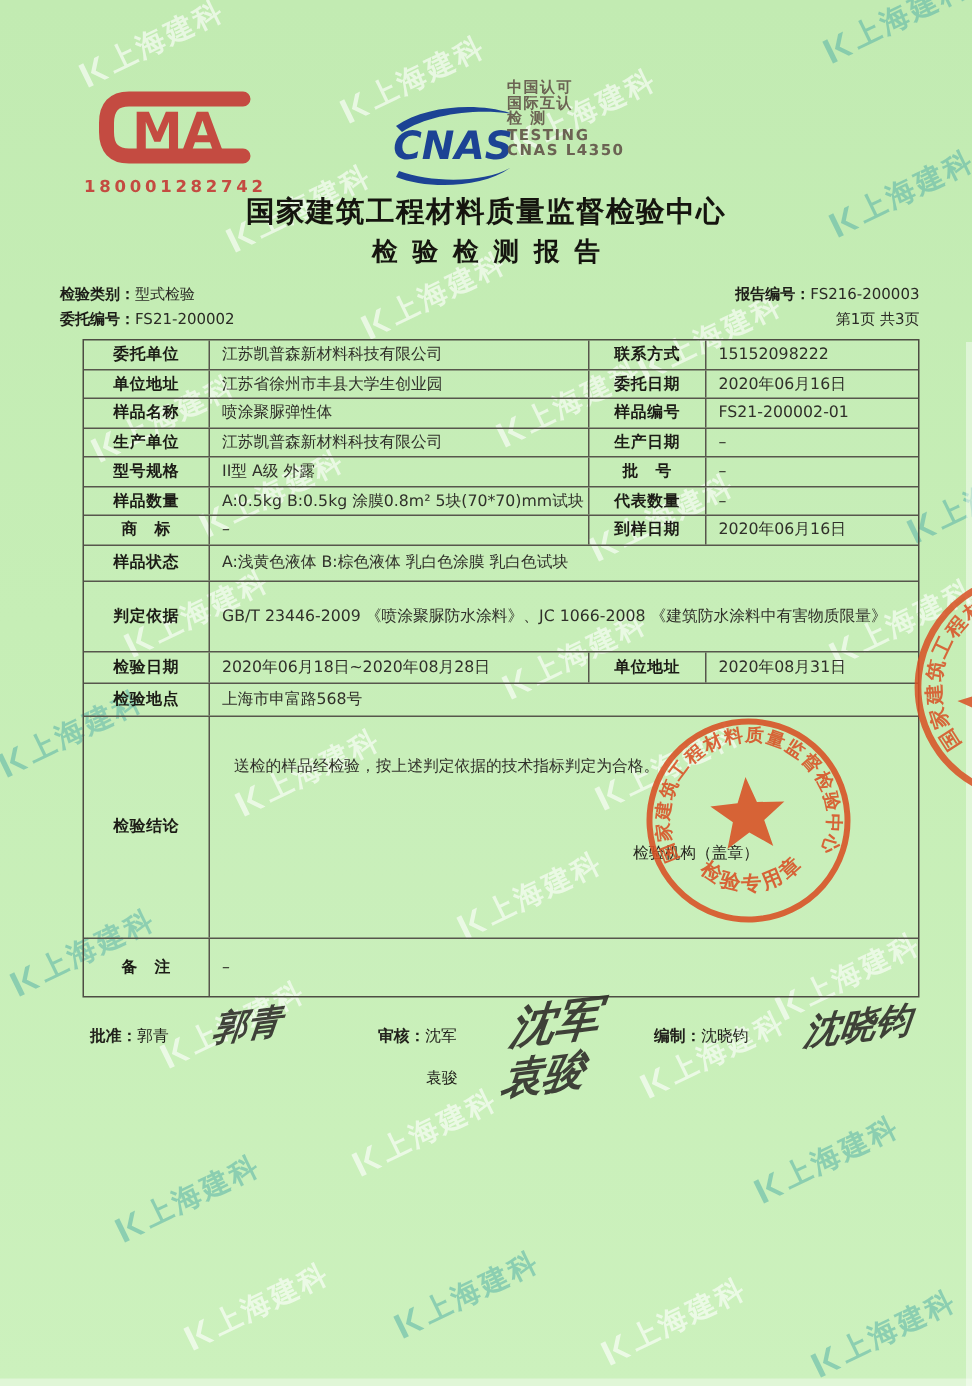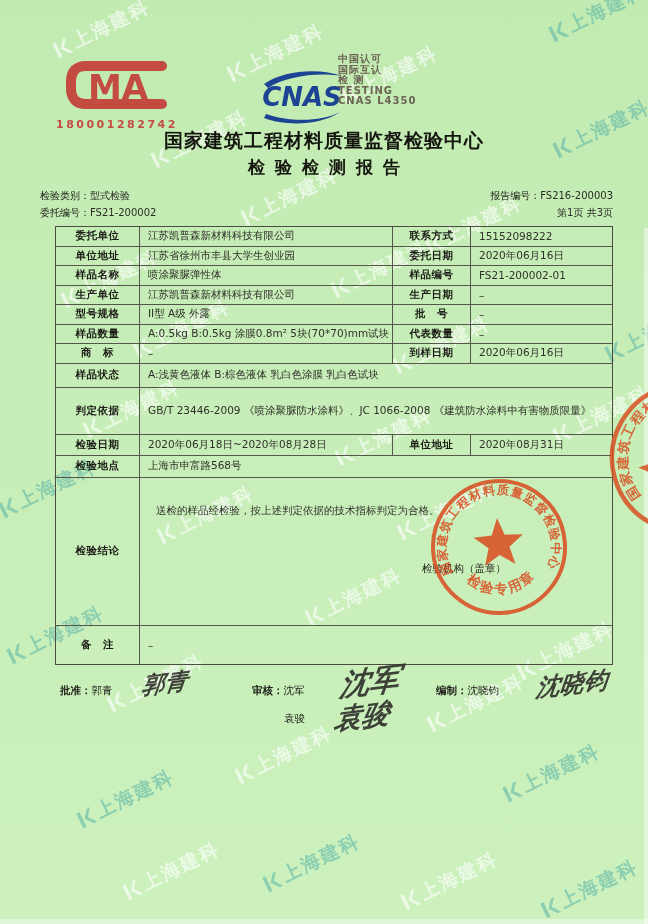--- a/index.html
+++ b/index.html
@@ -27,21 +27,21 @@
        color:#6b6353;font-weight:bold;letter-spacing:1px;}
   
   .title{position:absolute;left:0;top:128px;width:648px;text-align:center;
          font-size:19px;font-weight:bold;color:#15150f;letter-spacing:1px;}
   .subtitle{position:absolute;left:0;top:156px;width:648px;text-align:center;
             font-size:17px;font-weight:bold;color:#15150f;letter-spacing:10px;text-indent:10px;}
   
   .meta{position:absolute;left:40px;top:189px;width:573px;font-size:10px;}
   .meta .l{position:absolute;left:0;white-space:nowrap;}
   .meta .r{position:absolute;right:0;text-align:right;white-space:nowrap;}
-  .meta b{font-weight:normal;color:#1d1d18;}
+  .meta b{font-weight:bold;color:#1d1d18;}
   
   .tbl{position:absolute;left:55px;top:226px;width:558px;border:1.5px solid #4d4c43;
        box-sizing:border-box;background:rgba(255,255,255,0.03);}
   .trow{display:grid;border-bottom:1px solid #57564c;box-sizing:border-box;}
   .trow:last-child{border-bottom:none;}
   .trow4{grid-template-columns:84px 253px 78px 1fr;}
   .trow2{grid-template-columns:84px 1fr;}
   .cell{display:flex;align-items:center;box-sizing:border-box;font-size:10.5px;
         border-right:1px solid #57564c;overflow:hidden;}
   .cell:last-child{border-right:none;}

